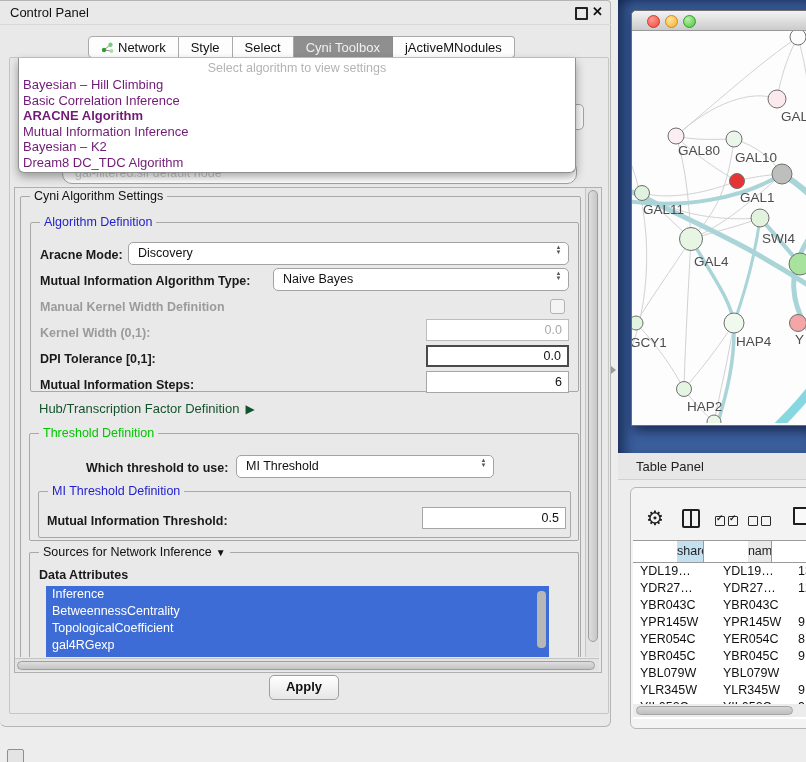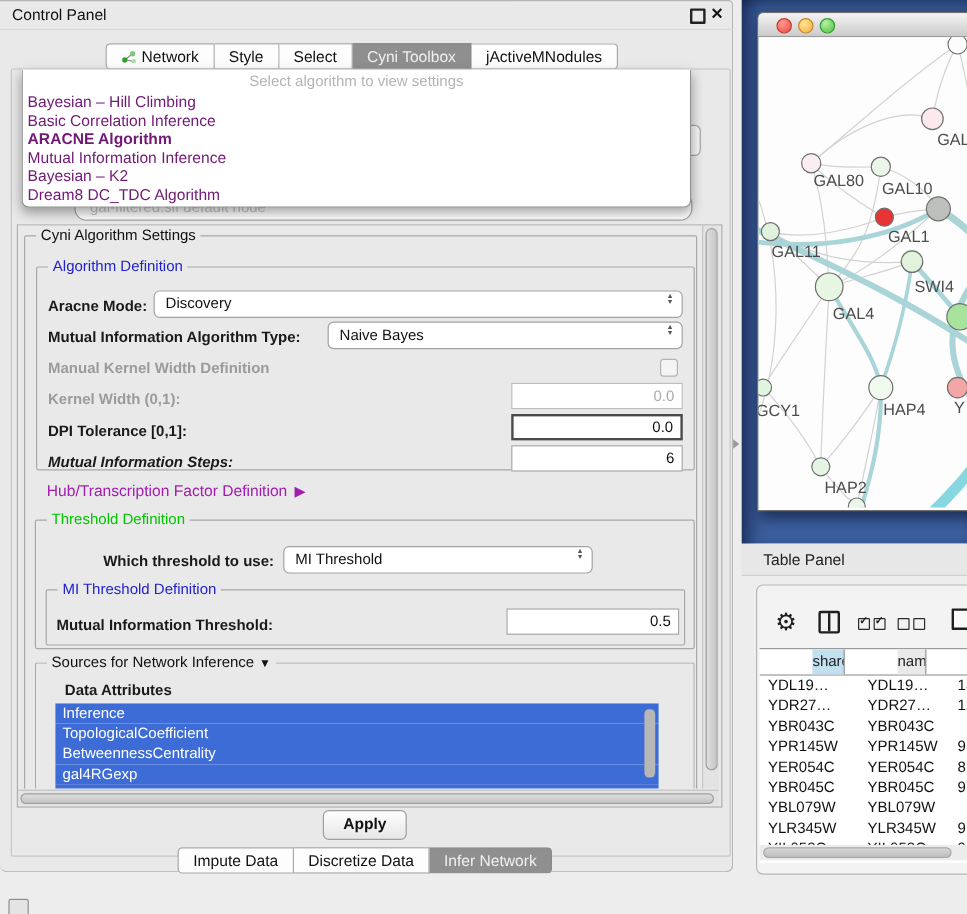--- a/index.html
+++ b/index.html
@@ -47,21 +47,21 @@
   .group{position:absolute;border:1px solid #a8a8a8;border-radius:2px;box-sizing:border-box;}
   .group-title{position:absolute;top:-8px;left:9px;background:#e9e9e9;padding:0 4px;font-size:12.5px;color:#111;white-space:nowrap;}
   .group-title.blue{color:var(--tblue);}
   .group-title.green{color:var(--tgreen);}
   .lbl{position:absolute;font-size:12.5px;font-weight:bold;color:#1a1a1a;white-space:nowrap;}
   .lbl.dis{color:#9b9b9b;}
   .field{position:absolute;box-sizing:border-box;background:#fff;border:1px solid #a6a6a6;font-size:12.5px;color:#111;text-align:right;padding:3px 6px 0 0;}
   .field.dark{border:2px solid #4a4a4a;padding-top:2px;}
   .field.dis{color:#a9a9a9;border-color:#bdbdbd;}
   .checkbox{position:absolute;width:13px;height:13px;border:1px solid #b3b3b3;border-radius:3px;background:#f4f4f4;}
-  .hub-row{position:absolute;font-size:13px;color:#a21caf;white-space:nowrap;text-align:center;}
+  .hub-row{position:absolute;font-size:13px;color:#14532d;white-space:nowrap;text-align:center;}
   .hub-arrow{font-size:12px;margin-left:6px;}
   .src-arrow{font-size:10px;margin-left:4px;color:#111;}
   .attr-list{position:absolute;background:#fff;overflow:hidden;}
   .attr-item{height:17px;line-height:17px;background:var(--sel);color:#fff;font-size:12.5px;padding-left:6px;white-space:nowrap;}
   .list-thumb{position:absolute;right:3px;top:5px;width:9px;height:57px;background:#b7b7b7;border-radius:4px;}
 
   
   .vscroll{left:585px;top:188px;width:14px;height:469px;background:#e3e3e3;border-left:1px solid #c4c4c4;box-sizing:border-box;}
   .vscroll .thumb{position:absolute;left:1.5px;top:2px;width:10px;height:452px;background:linear-gradient(90deg,#dedede,#c7c7c7);border:1px solid #9e9e9e;border-radius:5px;box-sizing:border-box;}
   .hscroll{left:15px;top:658px;width:584px;height:13px;background:#e3e3e3;border-top:1px solid #c4c4c4;box-sizing:border-box;}
@@ -171,21 +171,21 @@
 
         <span class="lbl dis" style="left:9px;top:77px;">Manual Kernel Width Definition</span>
         <span class="checkbox" style="left:519px;top:76px;"></span>
 
         <span class="lbl dis" style="left:9px;top:103px;">Kernel Width (0,1):</span>
         <div class="field dis" style="left:395px;top:96px;width:143px;height:22px;">0.0</div>
 
         <span class="lbl" style="left:9px;top:129px;">DPI Tolerance [0,1]:</span>
         <div class="field dark" style="left:395px;top:122px;width:143px;height:22px;">0.0</div>
 
-        <span class="lbl" style="left:9px;top:155px;font-style:italic;">Mutual Information Steps:</span>
+        <span class="lbl" style="left:9px;top:155px;">Mutual Information Steps:</span>
         <div class="field" style="left:395px;top:148px;width:143px;height:22px;">6</div>
       </div>
 
       <div class="hub-row" style="left:18px;top:204px;">
         <span>Hub/Transcription Factor Definition</span><span class="hub-arrow">▶</span>
       </div>
 
       <div class="group" style="left:8px;top:236px;width:550px;height:108px;">
         <span class="group-title green">Threshold Definition</span>
 
@@ -197,47 +197,42 @@
 
         <div class="group" style="left:8px;top:57px;width:533px;height:47px;">
           <span class="group-title blue">MI Threshold Definition</span>
           <span class="lbl" style="left:8px;top:22px;">Mutual Information Threshold:</span>
           <div class="field" style="left:383px;top:15px;width:144px;height:22px;">0.5</div>
         </div>
       </div>
 
       <div class="group" style="left:8px;top:355px;width:550px;height:130px;border-bottom:none;text-decoration:underline;">
         <span class="group-title"><span>Sources for Network Inference</span><span class="src-arrow">▼</span></span>
-        <span class="lbl" style="left:24px;top:15px;">Data Attributes</span>
+        <span class="lbl" style="left:9px;top:15px;">Data Attributes</span>
         <div class="attr-list" style="left:16px;top:33px;width:503px;height:100px;">
           <div class="attr-item">Inference</div>
+          <div class="attr-item">BetweennessCentrality</div>
           <div class="attr-item">TopologicalCoefficient</div>
-          <div class="attr-item">BetweennessCentrality</div>
           <div class="attr-item">gal4RGexp</div>
           <div class="attr-item"></div>
           <div class="list-thumb"></div>
         </div>
       </div>
     </div>
   </div>
 
   <div class="abs vscroll">
       <div class="thumb"></div>
     </div>
   <div class="abs hscroll">
       <div class="thumb"></div>
     </div>
 
   <div class="abs apply-btn">Apply</div>
 
-  <div class="abs bottom-tabs seg-group">
-    <div class="seg"><span>Impute Data</span></div>
-    <div class="seg"><span>Discretize Data</span></div>
-    <div class="seg sel"><span>Infer Network</span></div>
-  </div>
 
   <div class="abs desktop">
     <div class="splitter-arrow"></div>
     <div class="net-window">
       <div class="net-titlebar">
         <span class="tl red"></span>
         <span class="tl yellow"></span>
         <span class="tl green"></span>
       </div>
       <svg class="net-canvas" width="218" height="392" viewBox="0 0 218 392">

